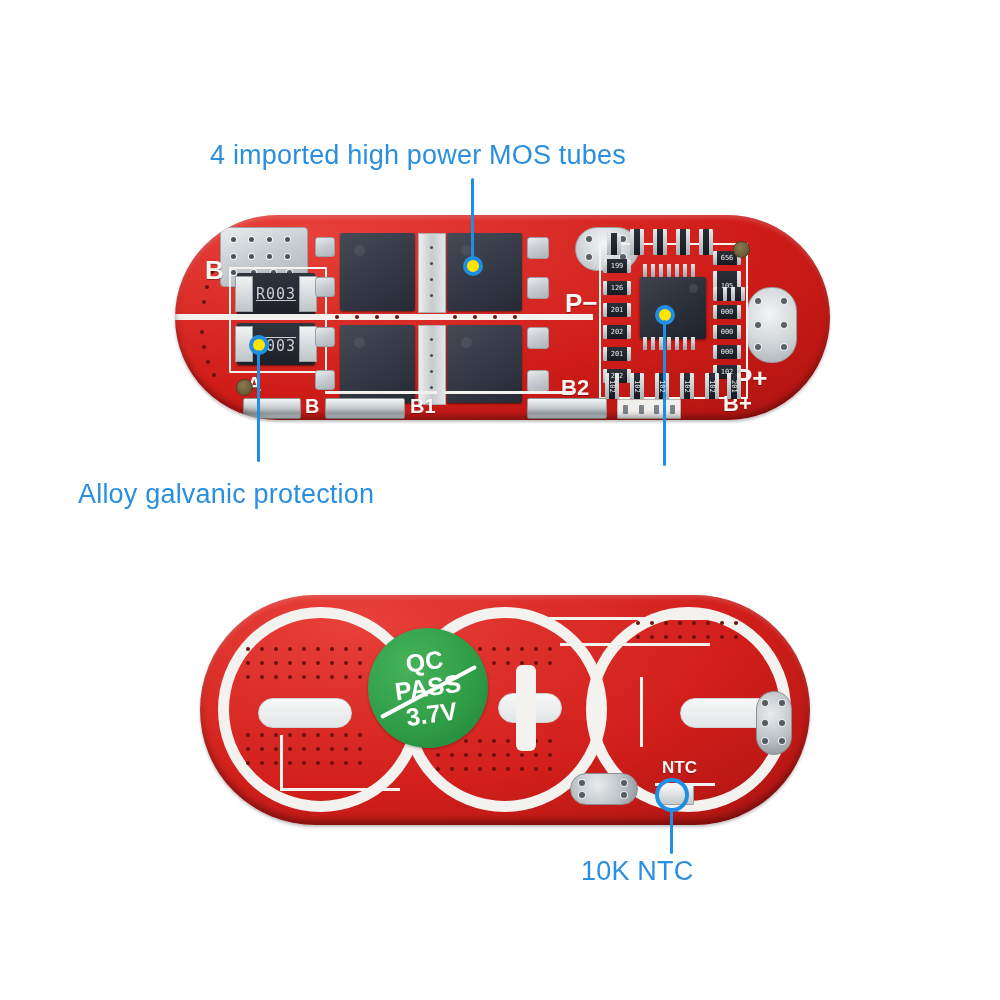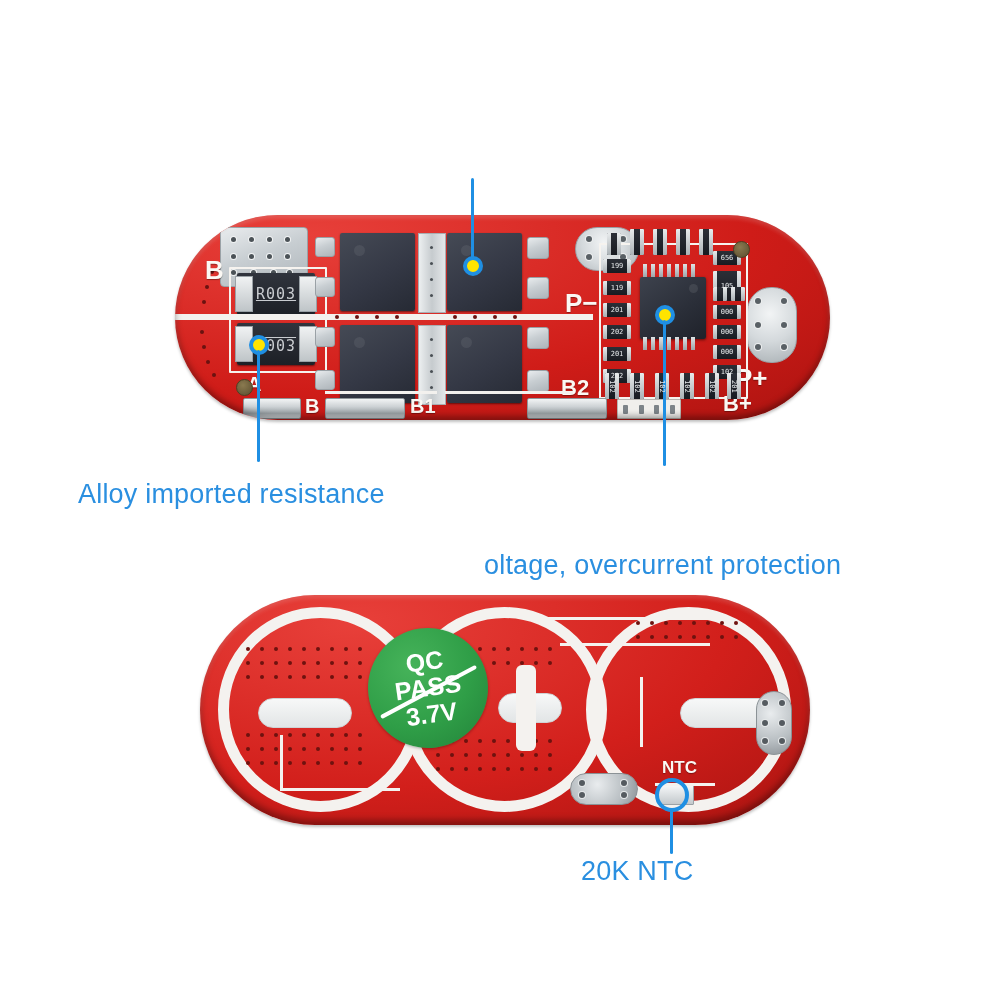--- a/index.html
+++ b/index.html
@@ -356,21 +356,21 @@
         <i></i>
         <i></i>
         <i></i>
         <i></i>
     </div>
 
     <div class="smd" style="left:428px;top:44px;width:28px;height:14px;font-size:7px;">
         <span>199</span>
       </div>
     <div class="smd" style="left:428px;top:66px;width:28px;height:14px;font-size:7px;">
-        <span>119</span>
+        <span>126</span>
       </div>
     <div class="smd" style="left:428px;top:88px;width:28px;height:14px;font-size:7px;">
         <span>201</span>
       </div>
     <div class="smd" style="left:428px;top:110px;width:28px;height:14px;font-size:7px;">
         <span>202</span>
       </div>
     <div class="smd" style="left:428px;top:132px;width:28px;height:14px;font-size:7px;">
         <span>201</span>
       </div>
@@ -620,30 +620,30 @@
     <div class="edge"></div>
   </div>
 
   <div id="qc-sticker">
     <div class="l1">QC</div>
     <div class="l2">PASS</div>
     <div class="l3">3.7V</div>
     <div class="slash"></div>
   </div>
 
+  <div class="callout" id="callout-mos">4 imported high power MOS tubes</div>
   <div class="lline" style="left:471px;top:178px;height:86px;"></div>
   <div class="marker" style="left:463px;top:256px;"></div>
 
   <div class="marker" style="left:249px;top:335px;"></div>
   <div class="lline" style="left:257px;top:350px;height:112px;"></div>
-  <div class="callout" id="callout-alloy">Alloy imported resistance</div>
+  <div class="callout" id="callout-alloy">Alloy galvanic protection</div>
 
   <div class="marker" style="left:655px;top:305px;"></div>
   <div class="lline" style="left:663px;top:320px;height:146px;"></div>
   <div class="callout" id="callout-ic">
-    <div>oltage, overcurrent protection</div>
   </div>
 
   <div class="ring" style="left:655px;top:778px;"></div>
   <div class="lline" style="left:670px;top:810px;height:44px;"></div>
-  <div class="callout" id="callout-ntc">20K NTC</div>
+  <div class="callout" id="callout-ntc">10K NTC</div>
 
 </div>
 
 </body></html>

